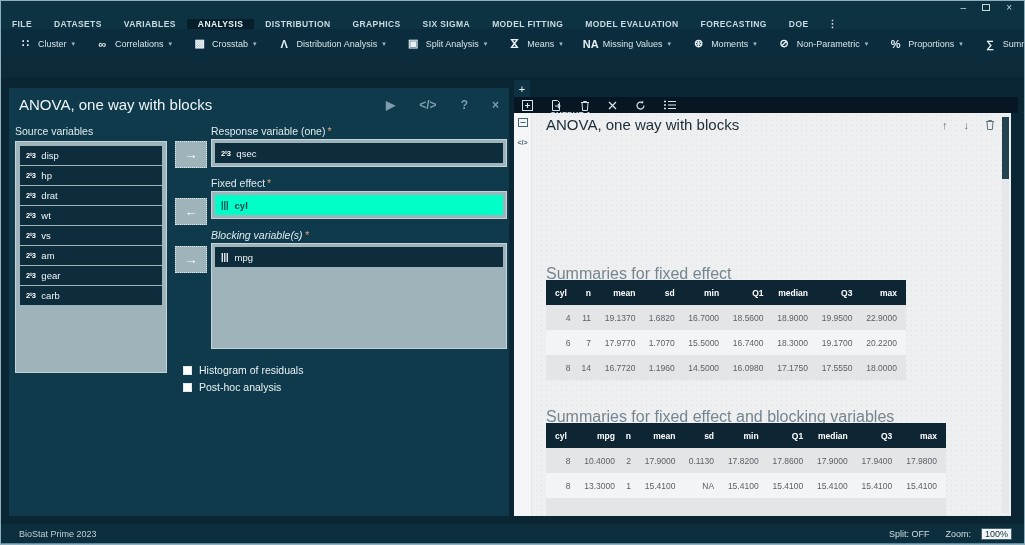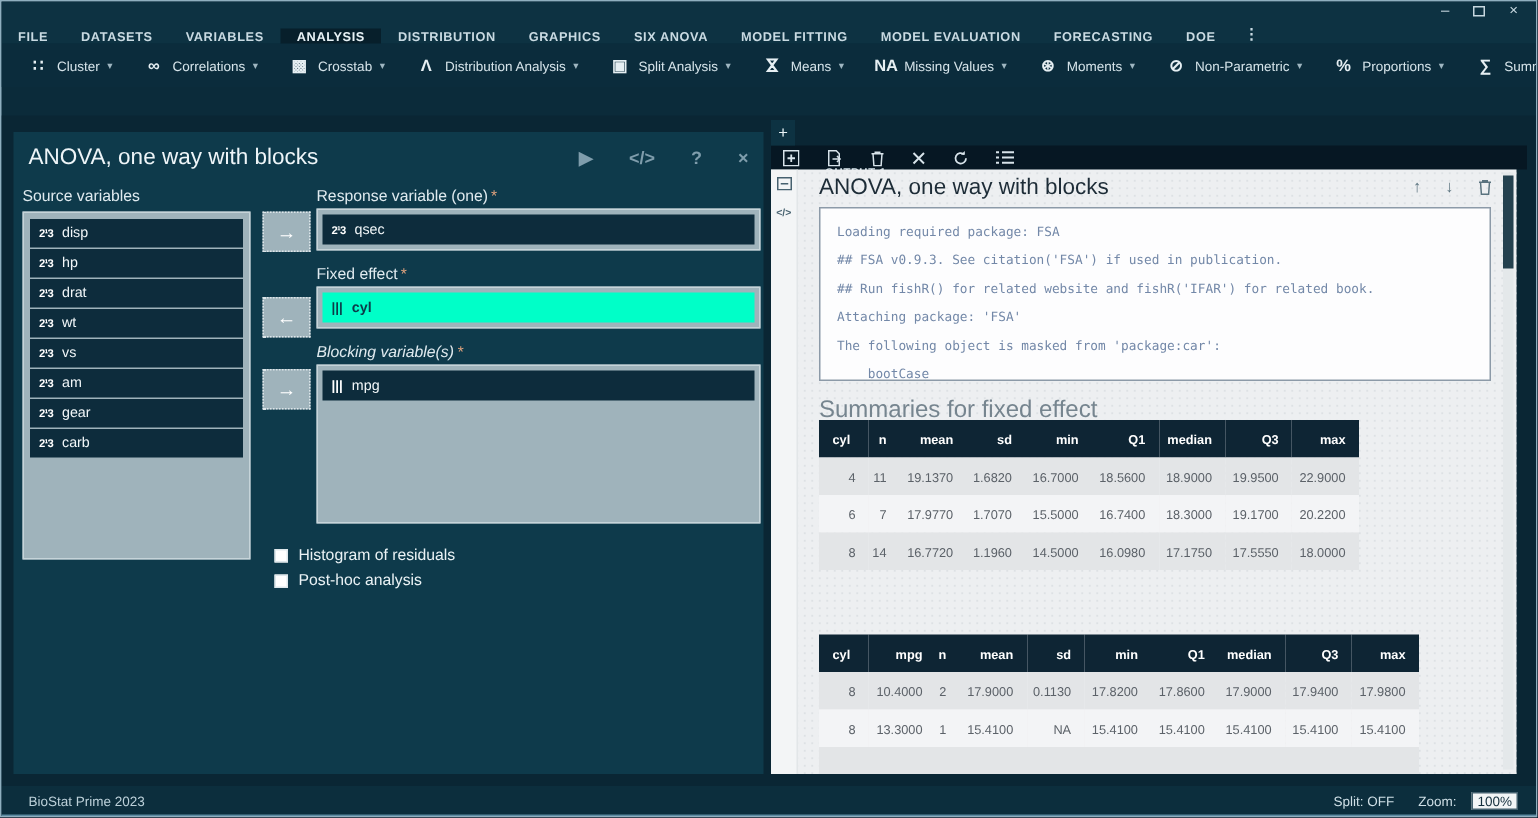--- a/index.html
+++ b/index.html
@@ -106,21 +106,21 @@
     <span class="winbtn">×</span>
   </div>
 
   <div class="menubar" id="menubar">
       <span class="menutab">FILE</span>
       <span class="menutab">DATASETS</span>
       <span class="menutab">VARIABLES</span>
       <span class="menutab active">ANALYSIS</span>
       <span class="menutab">DISTRIBUTION</span>
       <span class="menutab">GRAPHICS</span>
-      <span class="menutab">SIX ANOVA</span>
+      <span class="menutab">SIX SIGMA</span>
       <span class="menutab">MODEL FITTING</span>
       <span class="menutab">MODEL EVALUATION</span>
       <span class="menutab">FORECASTING</span>
       <span class="menutab">DOE</span>
       <span class="menutab kebab">⋮</span>
     </div>
 
   <div class="ribbon row1" id="ribbon1">
       <span class="tool">
         <span class="tglyph">∷</span>
@@ -332,26 +332,20 @@
               <span>↑</span>
               <span>↓</span>
               <span>
                 <svg width="10" height="11" viewBox="0 0 10 11">
                     <path d="M1 2.5h8M3.5 2.5v-1h3v1M2 2.5l.6 8h4.8l.6-8" fill="none" stroke="#5a737f"></path>
                   </svg>
               </span>
             </span>
           </div>
 
-          <div class="console" id="console">Loading required package: FSA
-## FSA v0.9.3. See citation('FSA') if used in publication.
-## Run fishR() for related website and fishR('IFAR') for related book.
-Attaching package: 'FSA'
-The following object is masked from 'package:car':
-    bootCase</div>
 
           <div class="caption cap1">Summaries for fixed effect</div>
           <table class="stable t1">
             <thead>
                 <tr>
                   <th>cyl</th>
                   <th>n</th>
                   <th>mean</th>
                   <th>sd</th>
                   <th>min</th>
@@ -391,20 +385,21 @@
                   <td>1.1960</td>
                   <td>14.5000</td>
                   <td>16.0980</td>
                   <td>17.1750</td>
                   <td>17.5550</td>
                   <td>18.0000</td>
                 </tr>
               </tbody>
           </table>
 
+          <div class="caption cap2">Summaries for fixed effect and blocking variables</div>
           <table class="stable t2">
             <thead>
                 <tr>
                   <th>cyl</th>
                   <th>mpg</th>
                   <th>n</th>
                   <th>mean</th>
                   <th>sd</th>
                   <th>min</th>
                   <th>Q1</th>

